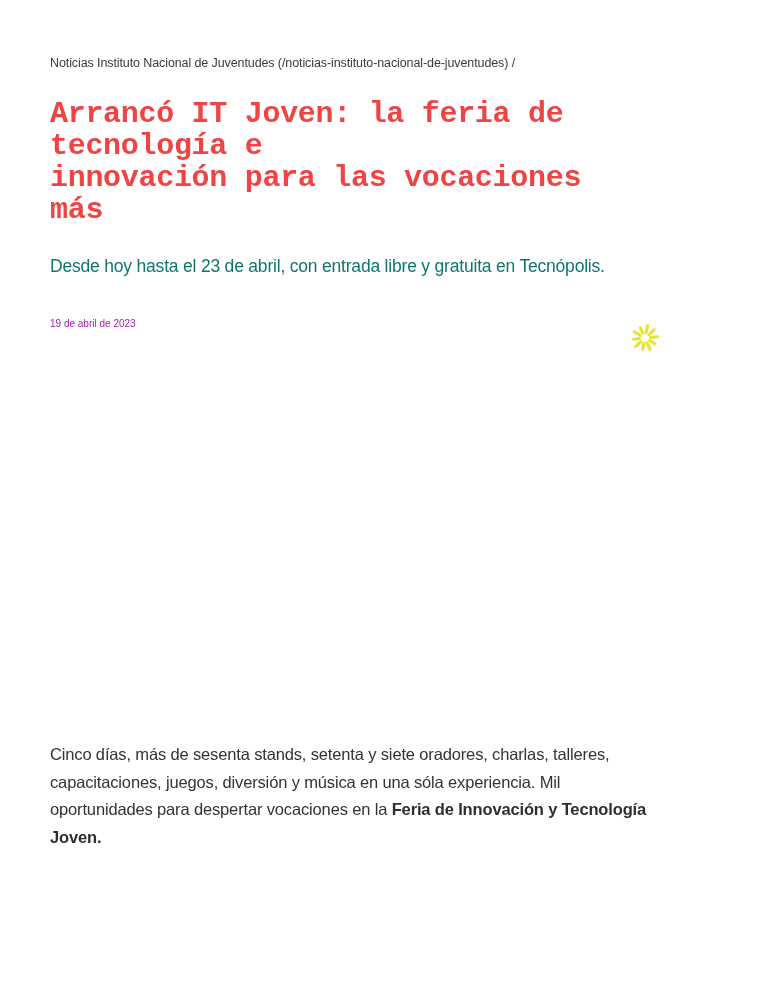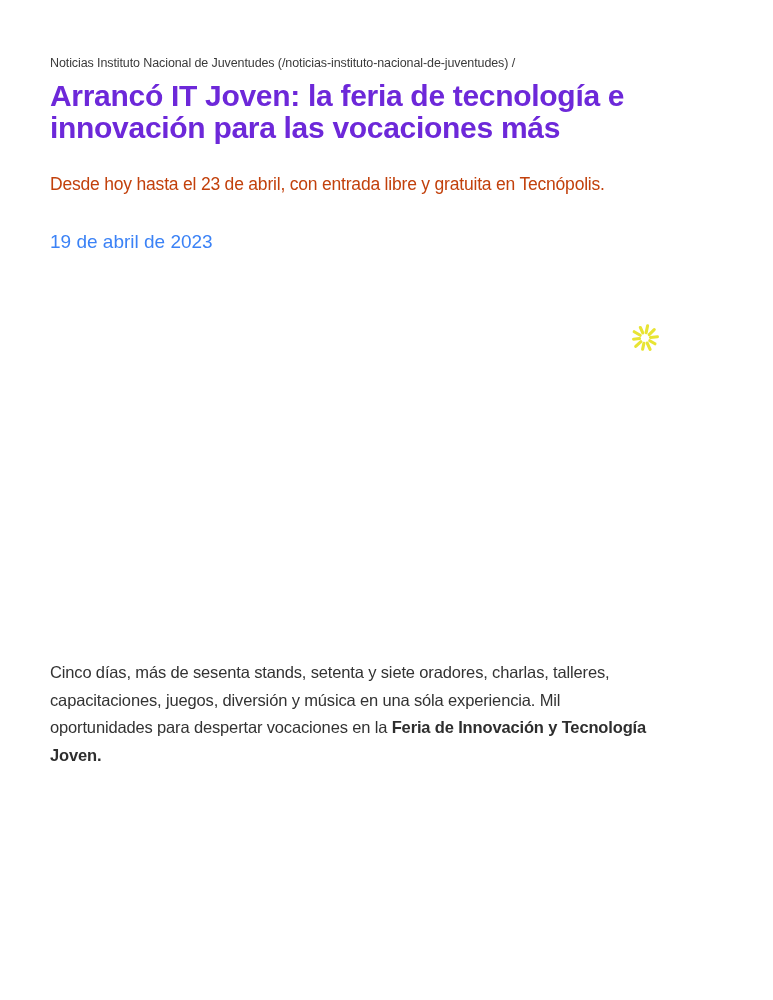--- a/index.html
+++ b/index.html
@@ -27,42 +27,42 @@
     letter-spacing: -0.1px;
     color: #3a3a3a;
     white-space: nowrap;
   }
   .breadcrumb a {
     color: #3a3a3a;
     text-decoration: none;
     cursor: pointer;
   }
   .article-title {
-    margin-top: 9px;
-    font-family: Liberation Sans, sans-serif;
+    margin-top: 27px;
+    font-family: Liberation Mono, monospace;
     font-weight: 700;
     font-size: 30px;
     line-height: 32px;
     letter-spacing: -0.3px;
-    color: #6d28d9;
+    color: #ef4444;
   }
   .article-title .title-line { display: block; }
   .article-lead {
     margin-top: 27px;
     font-size: 17.5px;
     line-height: 26px;
     letter-spacing: -0.2px;
-    color: #c2410c;
+    color: #0f766e;
     white-space: nowrap;
   }
   .article-date {
     margin-top: 36px;
-    font-size: 19px;
+    font-size: 10px;
     line-height: 17px;
-    color: #3b82f6;
+    color: #a21caf;
   }
   .image-area {
     height: 409px;
     position: relative;
   }
   .spinner {
     position: absolute;
     top: 323px;
     right: 40px;
     width: 30px;

